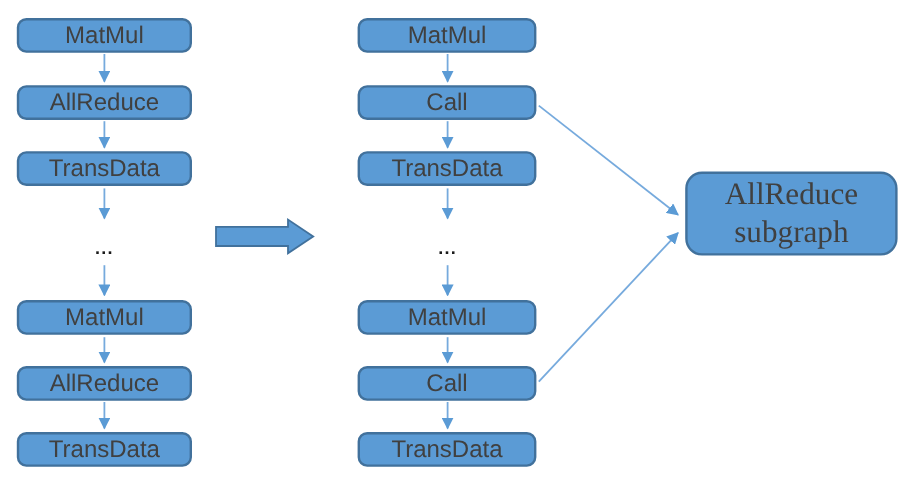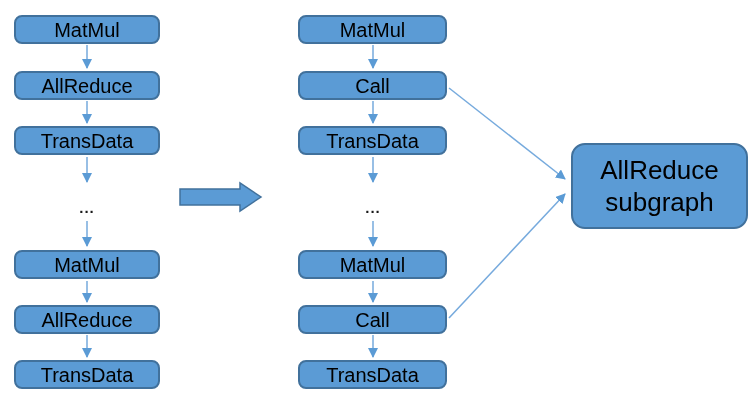--- a/index.html
+++ b/index.html
@@ -5,32 +5,33 @@
   html,body{margin:0;padding:0;background:#ffffff;}
   .canvas{
     position:relative;width:755px;height:415px;background:#ffffff;
     font-family:"Liberation Sans",sans-serif;overflow:hidden;
   }
   svg.connector-layer{position:absolute;left:0;top:0;width:755px;height:415px;}
   .node{
     position:absolute;box-sizing:border-box;
     background:var(--node-fill,#5b9bd5);
     border:2px solid var(--node-border,#41719c);
-    border-radius:8px;color:#000000;
+    border-radius:8px;color:#404040;
     display:flex;align-items:center;justify-content:center;
     font-size:20px;line-height:1;
   }
   .small{height:29px}
   .col-left{left:14px;width:146px}
   .col-mid{left:298px;width:149px}
   .r1{top:15px}.r2{top:71px}.r3{top:126px}.r4{top:250px}.r5{top:305px}.r6{top:360px}
   .subgraph-node{
-    left:571px;top:143px;width:177px;height:86px;
+    left:571px;top:143px;width:177px;height:70px;
     border-radius:14px;font-size:26px;text-align:center;line-height:1.25;
     padding:0 10px;
+    font-family:Liberation Serif, serif;
   }
   .ellipsis{
     position:absolute;transform:translate(-50%,-50%);
     font-size:15px;font-weight:bold;letter-spacing:1px;
     color:var(--ellipsis-text,#1a1a1a);
   }
   .ellipsis.left{left:87px;top:207px}
   .ellipsis.mid{left:373px;top:207px}
 </style>
 </head>

